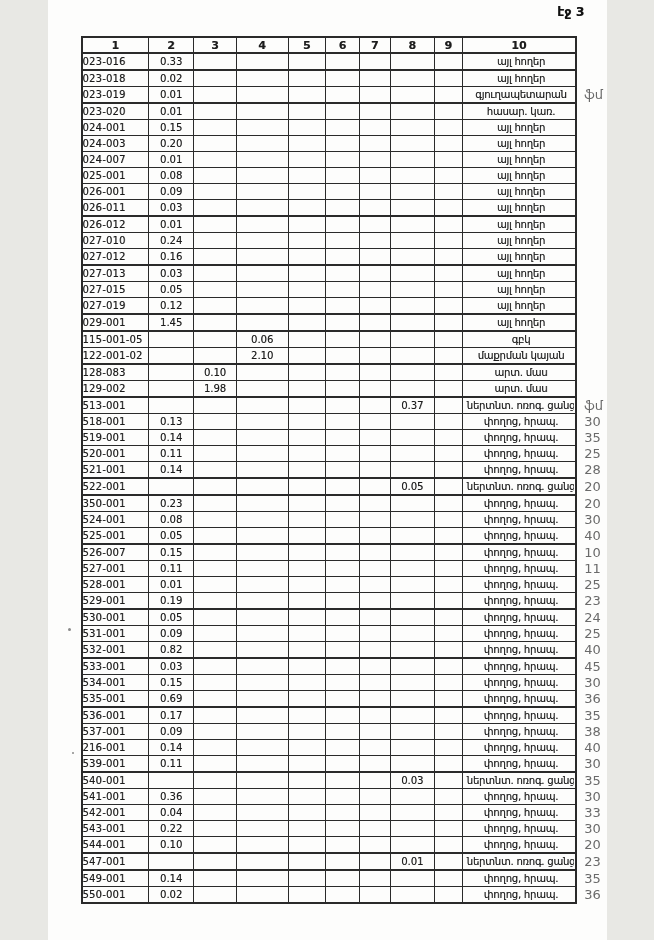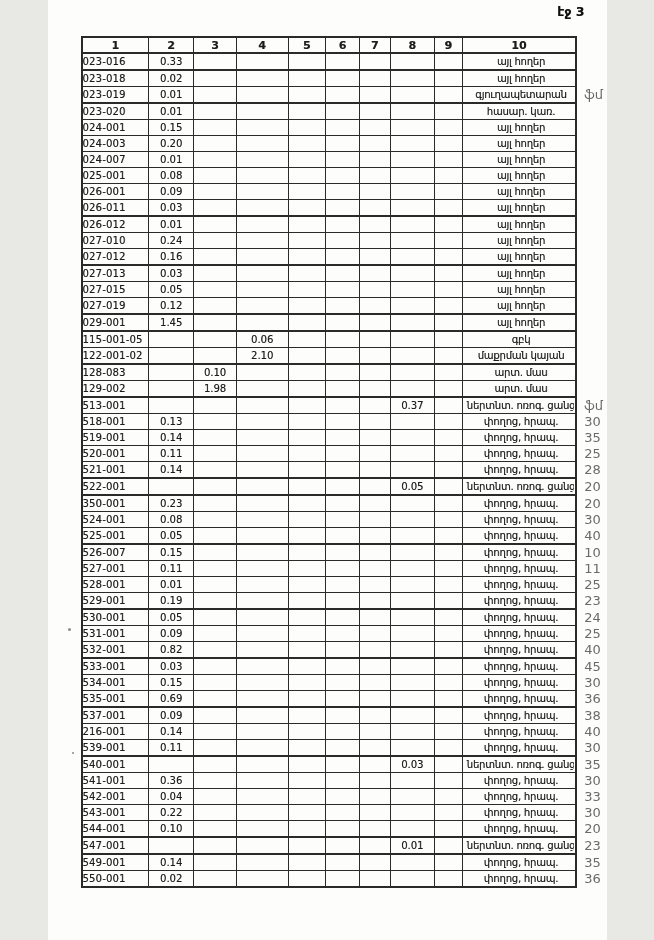--- a/index.html
+++ b/index.html
@@ -601,20 +601,33 @@
           <td class="c4"></td>
           <td class="c5"></td>
           <td class="c6"></td>
           <td class="c7"></td>
           <td class="c8"></td>
           <td class="c9"></td>
           <td class="c10">փողոց, հրապ.</td>
           <td class="margin">36</td>
         </tr>
         <tr>
+          <td class="c1">536-001</td>
+          <td class="c2">0.17</td>
+          <td class="c3"></td>
+          <td class="c4"></td>
+          <td class="c5"></td>
+          <td class="c6"></td>
+          <td class="c7"></td>
+          <td class="c8"></td>
+          <td class="c9"></td>
+          <td class="c10">փողոց, հրապ.</td>
+          <td class="margin">35</td>
+        </tr>
+        <tr>
           <td class="c1">537-001</td>
           <td class="c2">0.09</td>
           <td class="c3"></td>
           <td class="c4"></td>
           <td class="c5"></td>
           <td class="c6"></td>
           <td class="c7"></td>
           <td class="c8"></td>
           <td class="c9"></td>
           <td class="c10">փողոց, հրապ.</td>

